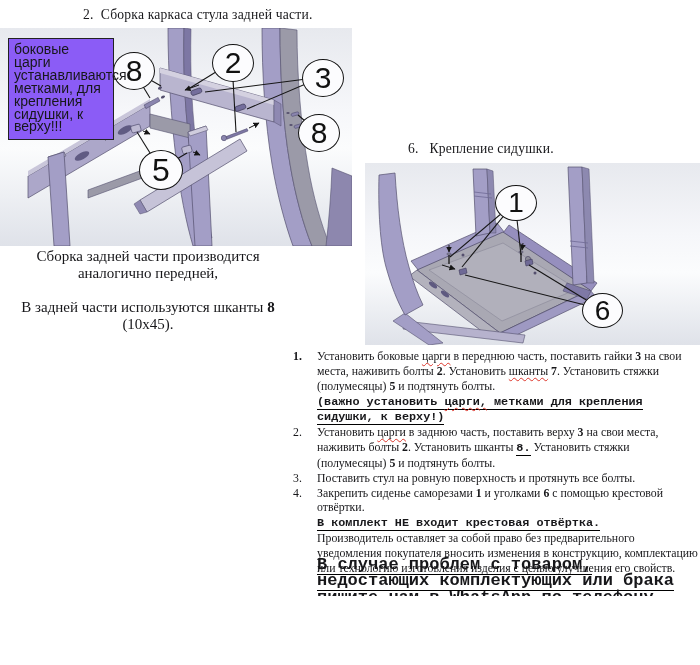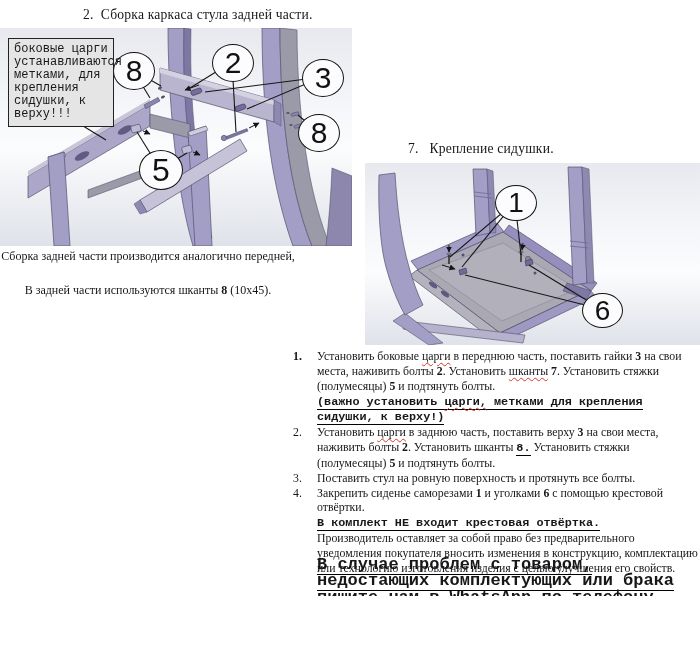--- a/index.html
+++ b/index.html
@@ -9,24 +9,24 @@
   .title{font-size:13.6px;letter-spacing:.2px;white-space:pre;}
   
   .diagram{position:absolute;}
   .diagram svg{display:block;}
   
   .callout{position:absolute;border:1.8px solid #141414;border-radius:50%;
            background:#fcfcfe;display:flex;align-items:center;justify-content:center;
            font-family:"Liberation Sans",sans-serif;font-weight:500;color:#111;z-index:5;}
   
   .notebox{position:absolute;left:8px;top:38px;width:106px;box-sizing:border-box;
-           background:#e5e5e5;border:1.3px solid #222;padding:4px 5px 6px 5px;
-           font-family:Liberation Mono, monospace;font-size:12px;line-height:12.9px;z-index:6;}
+           background:#8b5cf6;border:1.3px solid #222;padding:4px 5px 6px 5px;
+           font-family:Liberation Sans, sans-serif;font-size:14px;line-height:12.9px;z-index:6;}
   .caption{position:absolute;left:0;top:248px;width:296px;text-align:center;
-           font-size:12px;line-height:17px;}
+           font-size:15px;line-height:17px;}
   
   .list{position:absolute;left:293px;top:349px;width:405px;font-size:11.8px;line-height:14.85px;}
   .li{display:flex;align-items:flex-start;}
   .num{width:24px;flex:0 0 24px;}
   .body{flex:1 1 auto;}
   .fb{font-weight:bold;}
   .fu{border-bottom:1.45px solid #000;font-family:Liberation Mono, monospace;}
   .fq{text-decoration:underline;text-decoration-style:wavy;text-decoration-color:#dd372c;
       text-decoration-thickness:1px;text-underline-offset:2px;}
   .wa{position:absolute;left:317px;top:556px;width:381px;font-size:17px;line-height:15.3px;}
@@ -153,21 +153,21 @@
     </div>
   <div class="callout" style="left:298px;top:114px;width:40px;height:36px;font-size:30px;">
       <span>8</span>
     </div>
   <div class="callout" style="left:139px;top:150px;width:42px;height:38px;font-size:32px;">
       <span>5</span>
     </div>
 
   <div class="caption"><span>Сборка задней части производится аналогично передней,</span><br><br><span>В задней части используются шканты </span><span class="fb">8</span><span> (10x45).</span></div>
 
-  <div class="abs title" style="left:408px;top:141px;">7.   Крепление сидушки.</div>
+  <div class="abs title" style="left:408px;top:141px;">6.   Крепление сидушки.</div>
 
   <div class="diagram" style="left:365px;top:163px;">
     <svg width="335" height="182" viewBox="0 0 335 182">
       <defs>
         <linearGradient id="g2" x1="0" y1="0" x2="0" y2="1">
           <stop offset="0" stop-color="#e7e9ee"></stop>
             <stop offset="0.4" stop-color="#f6f7fa"></stop>
           <stop offset="0.6" stop-color="#fbfcfd"></stop>
             <stop offset="1" stop-color="#dfe2e9"></stop>
         </linearGradient>

